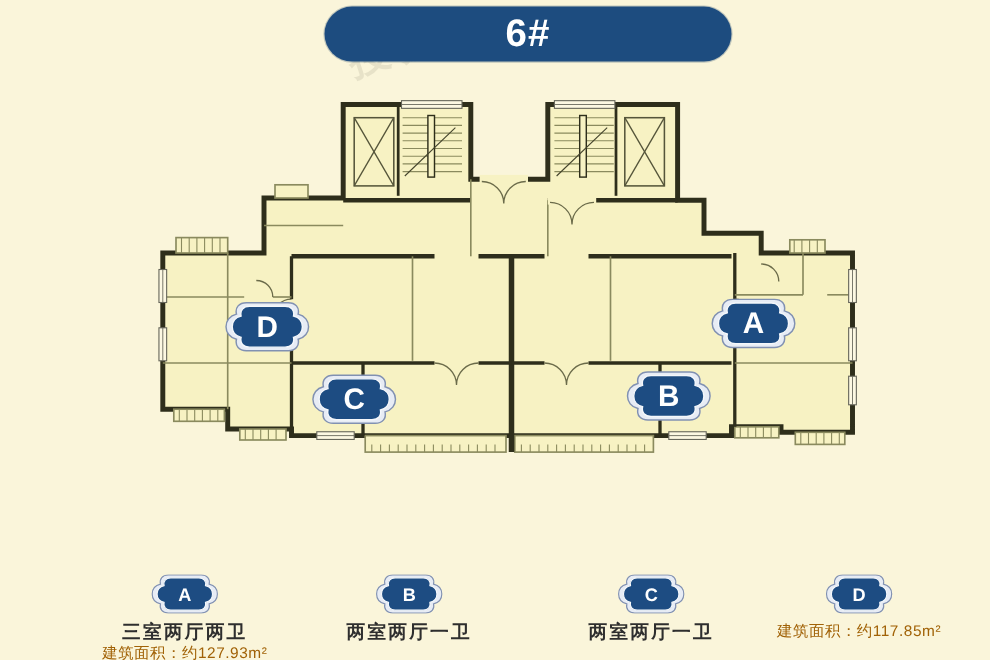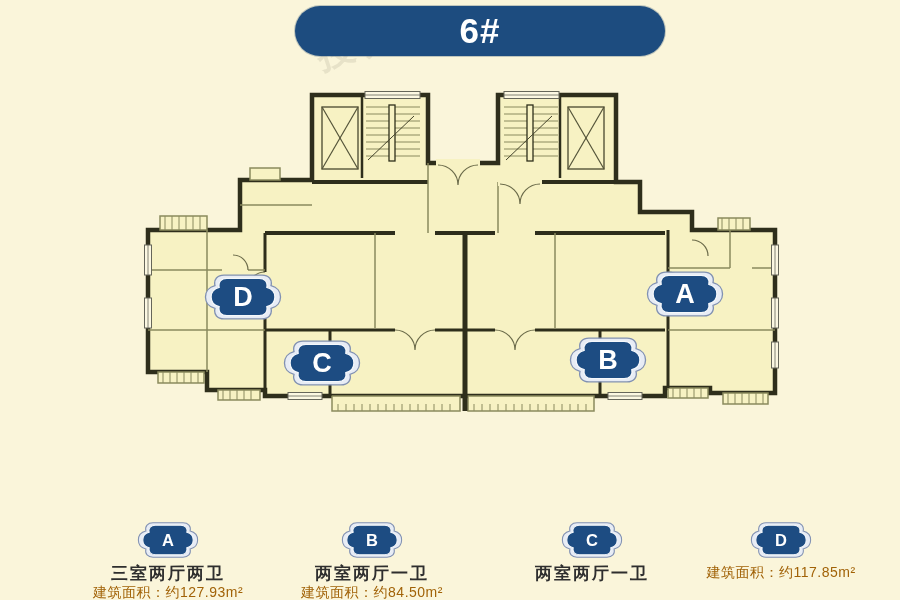--- a/index.html
+++ b/index.html
@@ -239,21 +239,20 @@
       <div class="type">三室两厅两卫</div>
       <div class="area">建筑面积：约127.93m²</div>
     </div>
 
     <div class="legend-item li-b">
       <svg class="badge" width="62" height="36" viewBox="0 0 80 48">
         <use href="#plaque"></use>
         <text class="badge-letter" x="40" y="32" font-size="22" text-anchor="middle">B</text>
       </svg>
       <div class="type">两室两厅一卫</div>
-      <div class="area">建筑面积：约84.50m²</div>
     </div>
 
     <div class="legend-item li-c">
       <svg class="badge" width="62" height="36" viewBox="0 0 80 48">
         <use href="#plaque"></use>
         <text class="badge-letter" x="40" y="32" font-size="22" text-anchor="middle">C</text>
       </svg>
       <div class="type">两室两厅一卫</div>
     </div>
 

